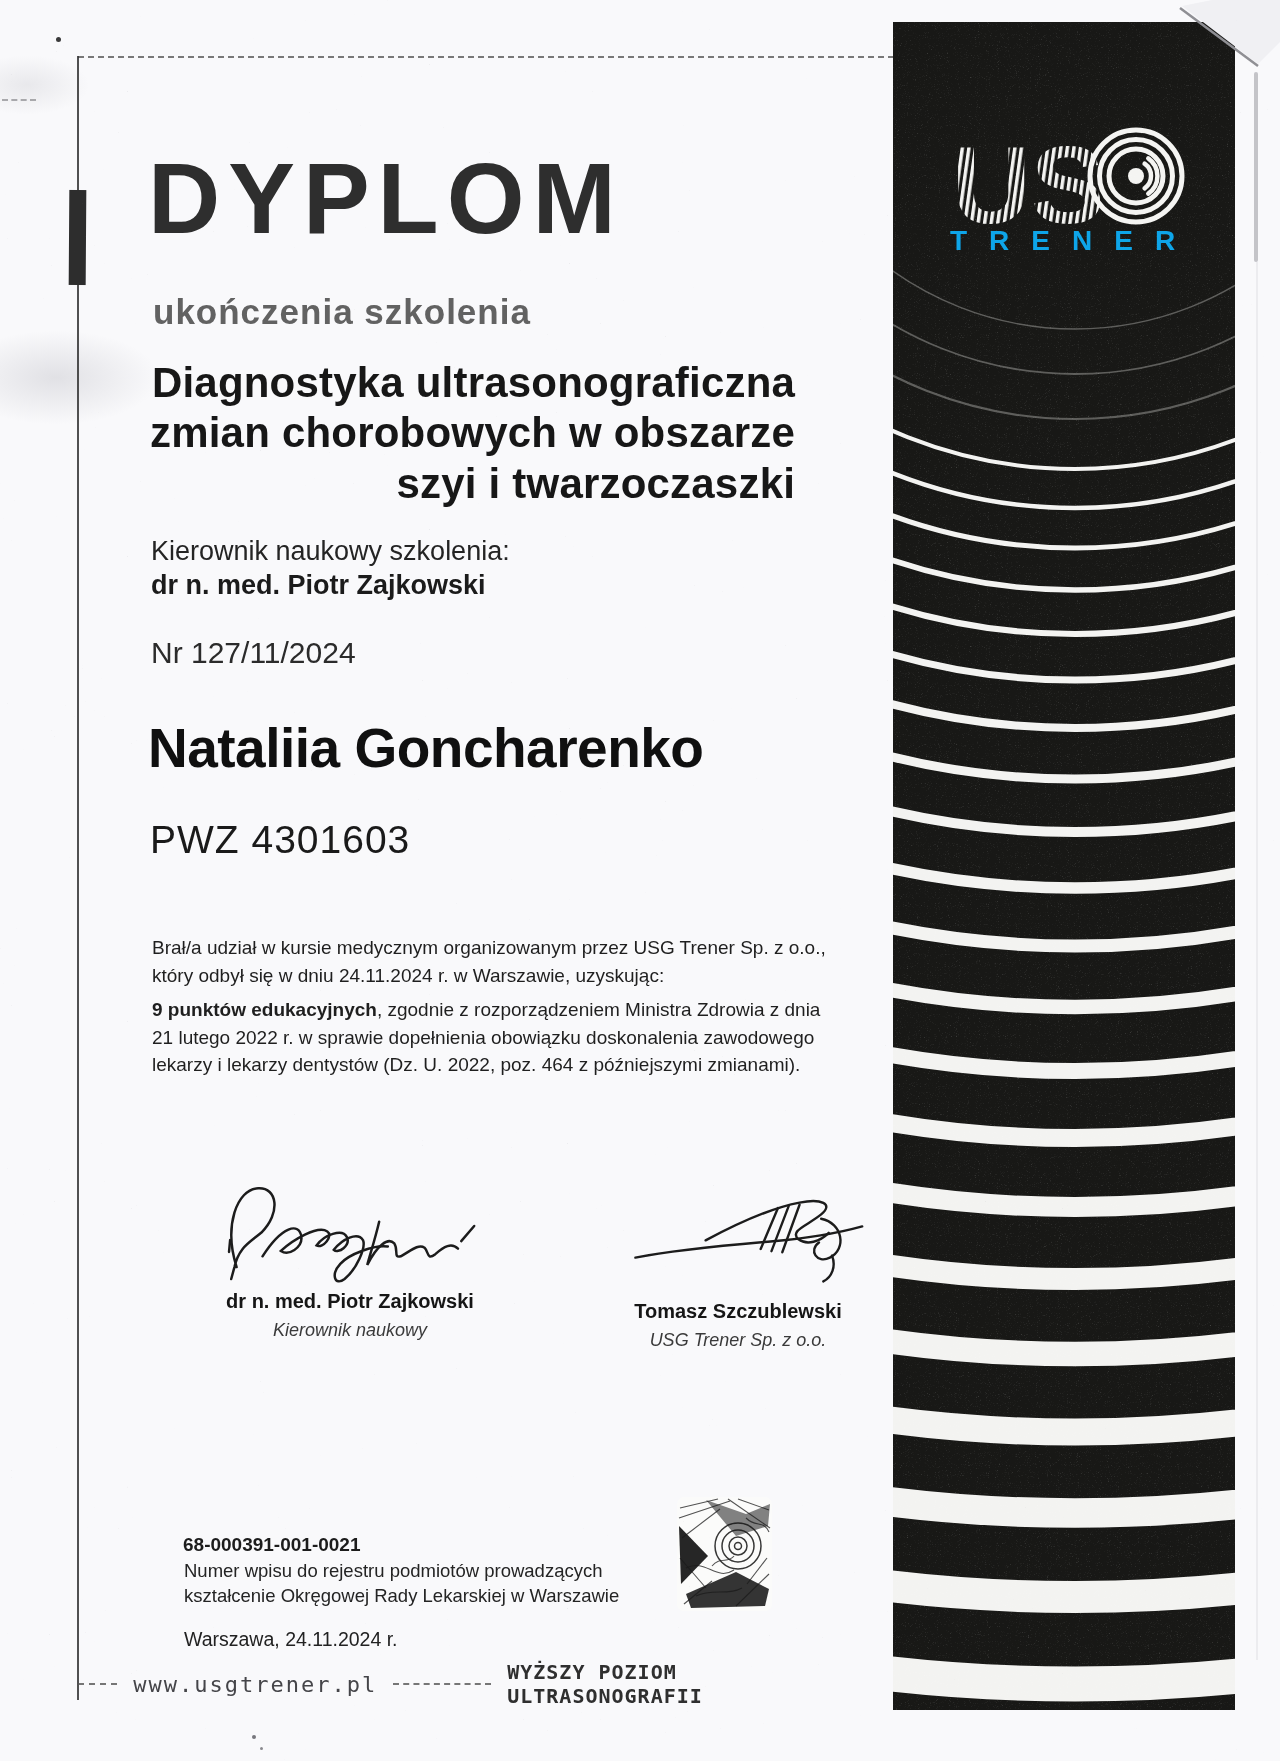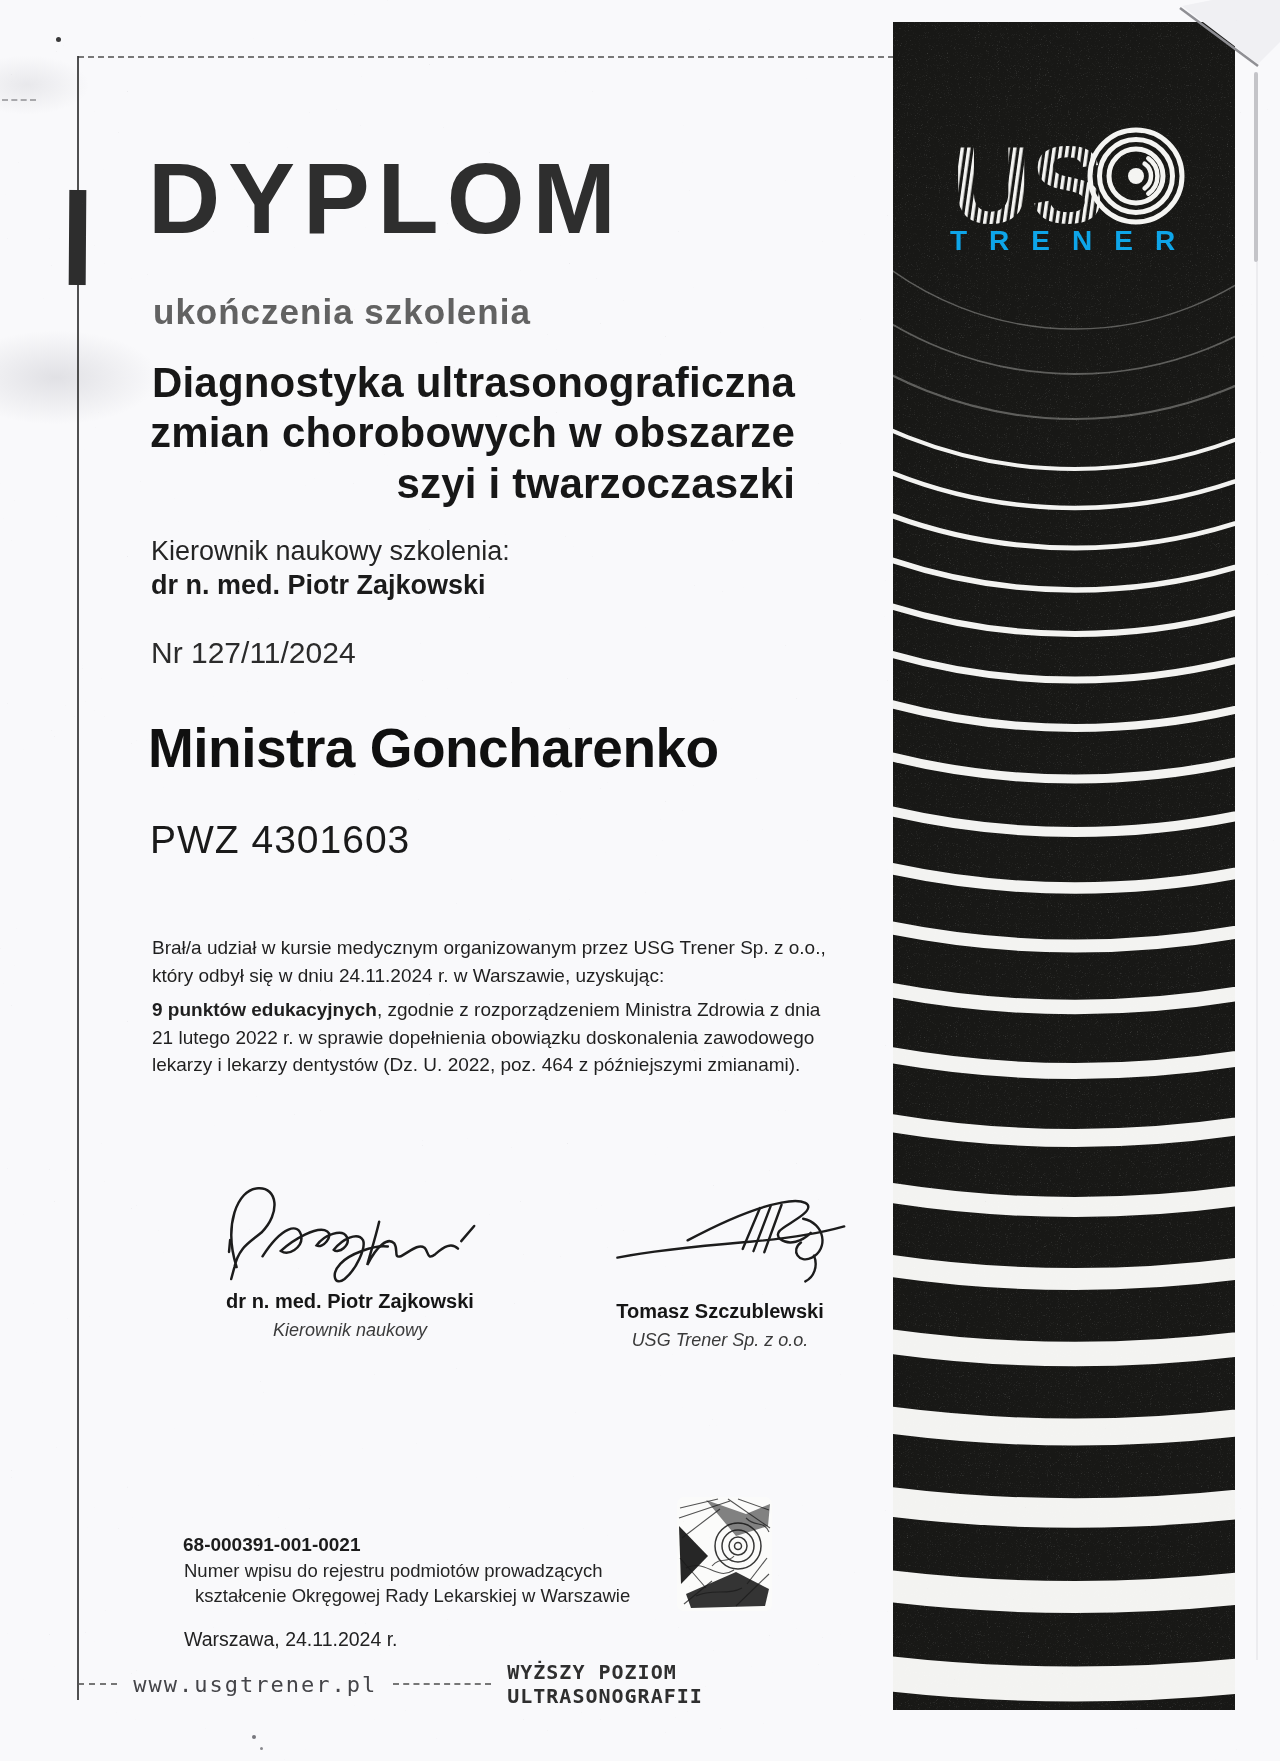--- a/index.html
+++ b/index.html
@@ -38,29 +38,29 @@
                letter-spacing:-.5px; }
   .license   { left:150px; top:818px; font-size:39px; color:#1a1a1a; letter-spacing:1px; }
   .para      { left:152px; width:690px; font-size:19px; line-height:1.45; color:#1f1f1f; }
   .para-1    { top:934px; }
   .para-2    { top:996px; }
   .para b    { font-weight:700; }
 
   
   .sig-block { width:300px; text-align:center; }
   .sig-left  { left:200px; top:1180px; }
-  .sig-right { left:570px; top:1190px; }
+  .sig-right { left:588px; top:1190px; }
   .sig-svg   { width:270px; height:104px; }
   .sig-name  { font-size:20px; font-weight:700; color:#161616; margin-top:2px; }
   .sig-role  { font-size:18px; font-style:italic; color:#3a3a3a; margin-top:7px; }
 
   
   .reg-no    { left:183px; top:1534px; font-size:19px; font-weight:700; color:#1c1c1c; }
   .reg-l1    { left:184px; top:1560px; font-size:18.5px; color:#242424; }
-  .reg-l2    { left:184px; top:1585px; font-size:18.5px; color:#242424;margin-left:11px; }
+  .reg-l2    { left:184px; top:1585px; font-size:18.5px; color:#242424; }
   .place-date{ left:184px; top:1628px; font-size:19.5px; color:#222; }
 
   
   .stamp { left:676px; top:1496px; width:97px; height:116px; }
 
   
   .footer { left:78px; top:1666px; width:814px; height:36px; display:flex; align-items:center;
             font-family:"DejaVu Sans Mono", monospace; }
   .dash { border-top:2px dashed #565656; height:0; opacity:.8; }
   .dash-a { width:40px; }
@@ -100,21 +100,21 @@
 
   <div class="abs course-title">
     <div>Diagnostyka ultrasonograficzna</div>
     <div>zmian chorobowych w obszarze</div>
     <div>szyi i twarzoczaszki</div>
   </div>
 
   <div class="abs sup-label">Kierownik naukowy szkolenia:</div>
   <div class="abs sup-name">dr n. med. Piotr Zajkowski</div>
   <div class="abs cert-no">Nr 127/11/2024</div>
-  <div class="abs recipient">Ministra Goncharenko</div>
+  <div class="abs recipient">Nataliia Goncharenko</div>
   <div class="abs license">PWZ 4301603</div>
 
   <p class="abs para para-1">
     <span>Brał/a udział w kursie medycznym organizowanym przez USG Trener Sp. z o.o.,</span><br>
     <span>który odbył się w dniu 24.11.2024 r. w Warszawie, uzyskując:</span>
   </p>
 
   <p class="abs para para-2">
     <b>9 punktów edukacyjnych</b><span>, zgodnie z rozporządzeniem Ministra Zdrowia z dnia</span><br>
     <span>21 lutego 2022 r. w sprawie dopełnienia obowiązku doskonalenia zawodowego</span><br>

